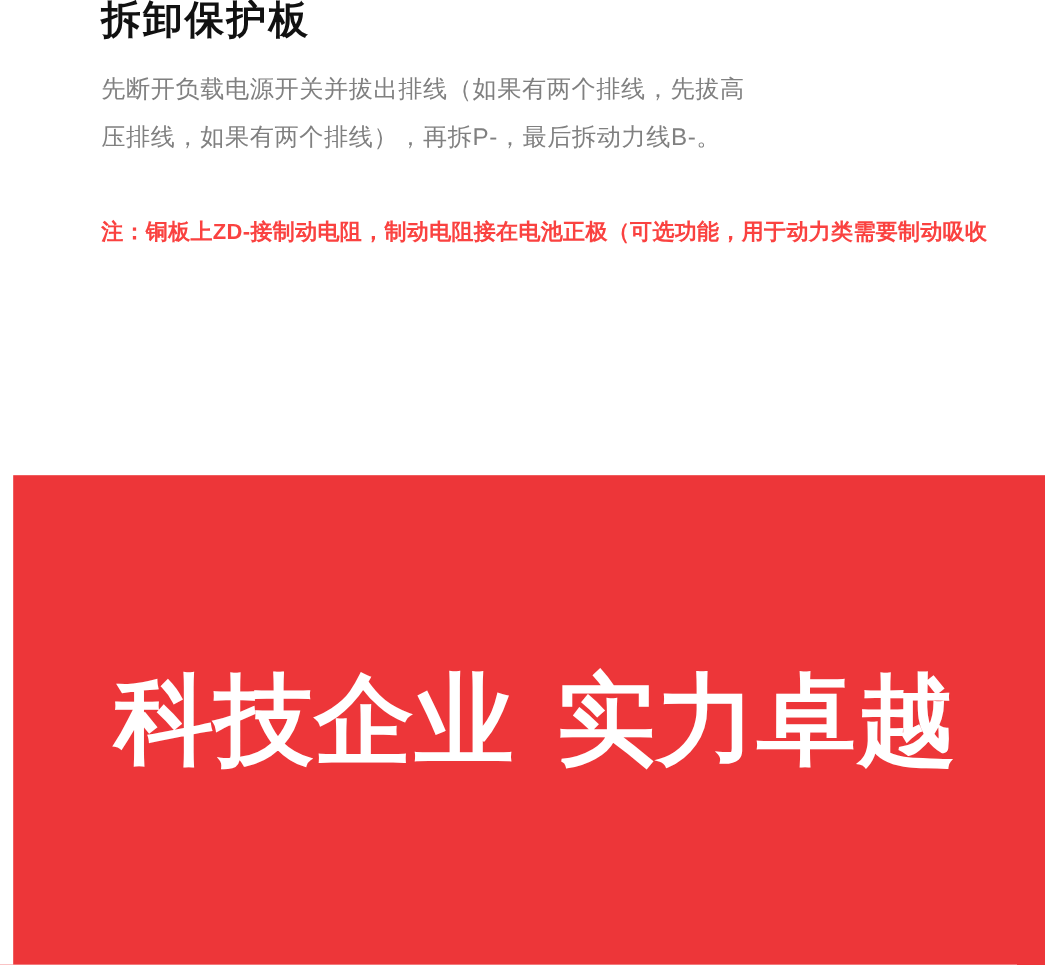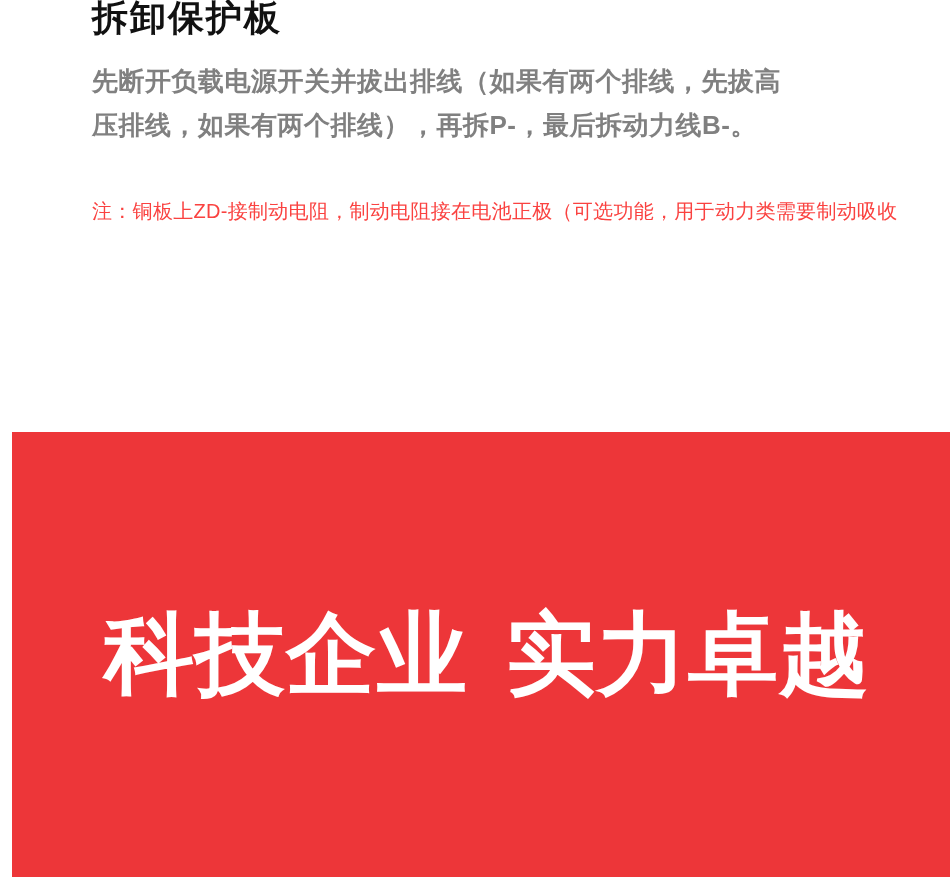--- a/index.html
+++ b/index.html
@@ -32,25 +32,24 @@
     margin: -4px 0 0 0;
     font-size: 36px;
     line-height: 44px;
     font-weight: 700;
     color: #111111;
     letter-spacing: 2px;
     white-space: nowrap;
   }
   .intro {
     margin: 19px 4px 0 0;
-    font-size: 26px;
+    font-size: 22px;
     line-height: 44px;
     color: #808080;
     letter-spacing: 0.5px;
-    font-weight: bold;
   }
   .intro .line {
     display: block;
     white-space: nowrap;
   }
   .note {
     margin: 49px 0 0 0;
     font-size: 20px;
     line-height: 31px;
     letter-spacing: 0.3px;
@@ -81,21 +80,21 @@
 <div class="page">
 
   <section class="doc-section">
     <h1 class="section-title" style="color: rgb(17, 17, 17);">拆卸保护板</h1>
 
     <p class="intro" style="color: rgb(128, 128, 128);">
       <span class="line">先断开负载电源开关并拔出排线（如果有两个排线，先拔高</span>
       <span class="line">压排线，如果有两个排线），再拆P-，最后拆动力线B-。</span>
     </p>
 
-    <p class="note" style="color: rgb(250, 66, 64);">
+    <p class="note" style="color: rgb(250, 66, 64); font-weight: bold;">
       <span class="line">注：铜板上ZD-接制动电阻，制动电阻接在电池正极（可选功能，用于动力类需要制动吸收</span>
     </p>
   </section>
 
   <section class="banner" style="background-color: rgb(237, 54, 57);">
     <div class="slogan" style="color: rgb(255, 255, 255);">科技企业 实力卓越</div>
   </section>
 
 </div>
 

